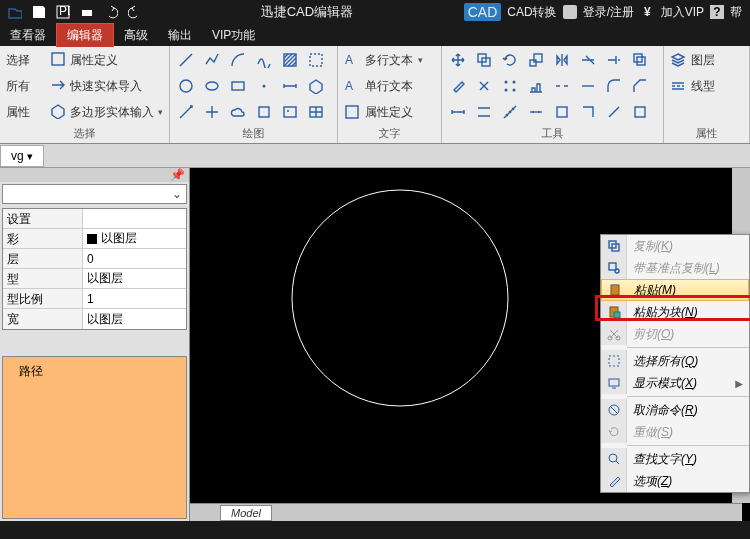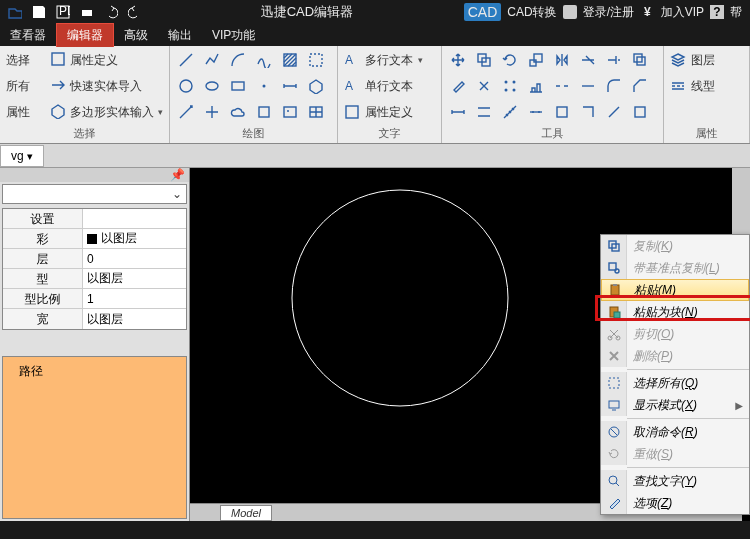--- a/index.html
+++ b/index.html
@@ -38,21 +38,21 @@
 
 
 .workspace { position:absolute; top:168px; left:0; right:0; bottom:18px; display:flex; }
 .leftpanel { width:190px; background:#e0e0e0; display:flex; flex-direction:column; border-right:1px solid #888; }
 .pinbar { height:14px; background:#d0d0d0; display:flex; justify-content:flex-end; align-items:center; padding-right:4px; color:#555; }
 .combo { height:20px; margin:2px; background:#fff; border:1px solid #888; display:flex; align-items:center; justify-content:flex-end; padding:0 4px; color:#444; }
 .propgrid { margin:2px; border:1px solid #888; background:#fff; }
 .propgrid .row { display:flex; height:20px; border-bottom:1px solid #ccc; }
 .propgrid .row:last-child { border-bottom:none; }
 .propgrid .cell { padding:2px 4px; font-size:12px; }
-.propgrid .key { width:80px; border-right:1px solid #ccc; background:#f4f4f4;text-align:center; }
+.propgrid .key { width:80px; border-right:1px solid #ccc; background:#f4f4f4; }
 .propgrid .val { flex:1; display:flex; align-items:center; gap:4px; }
 .propgrid .swatch { width:10px; height:10px; background:#000; display:inline-block; }
 .pathbox { margin:2px; margin-top:24px; background:#fdba74; border:1px solid #888; flex:1; padding:6px 16px; }
 
 .canvas { flex:1; position:relative; background:#000; }
 .canvas svg.circle { position:absolute; top:10px; left:30px; }
 .canvas .scroll-h { position:absolute; bottom:0; left:0; right:8px; height:18px; background:#c8c8c8; border-top:1px solid #888; display:flex; align-items:center; }
 .canvas .modeltab { background:#fff; border:1px solid #888; padding:1px 10px; margin-left:30px; font-size:11px; font-style:italic; color:#333; }
 .canvas .scroll-v { position:absolute; top:0; right:0; bottom:18px; width:18px; background:#c8c8c8; }
 
@@ -546,28 +546,20 @@
   <div class="item">
       <div class="icon">
         <svg width="14" height="14">
           <path d="M3 3l8 8M11 3l-8 8" stroke="#999" fill="none"></path>
           <circle cx="3" cy="11" r="2" stroke="#999" fill="none"></circle>
           <circle cx="11" cy="11" r="2" stroke="#999" fill="none"></circle>
         </svg>
       </div>
       <div class="text"><span>剪切</span>(<u>O</u>)</div>
     </div>
-  <div class="item">
-      <div class="icon">
-        <svg width="14" height="14">
-          <path d="M3 3l8 8M11 3l-8 8" stroke="#999" stroke-width="2"></path>
-        </svg>
-      </div>
-      <div class="text"><span>删除</span>(<u>P</u>)</div>
-    </div>
   <div class="sep"></div>
   <div class="item enabled">
       <div class="icon">
         <svg width="14" height="14">
           <rect x="2" y="2" width="10" height="10" stroke="#2b5fa4" fill="none" stroke-dasharray="2"></rect>
         </svg>
       </div>
       <div class="text"><span>选择所有</span>(<u>Q</u>)</div>
     </div>
   <div class="item enabled">

